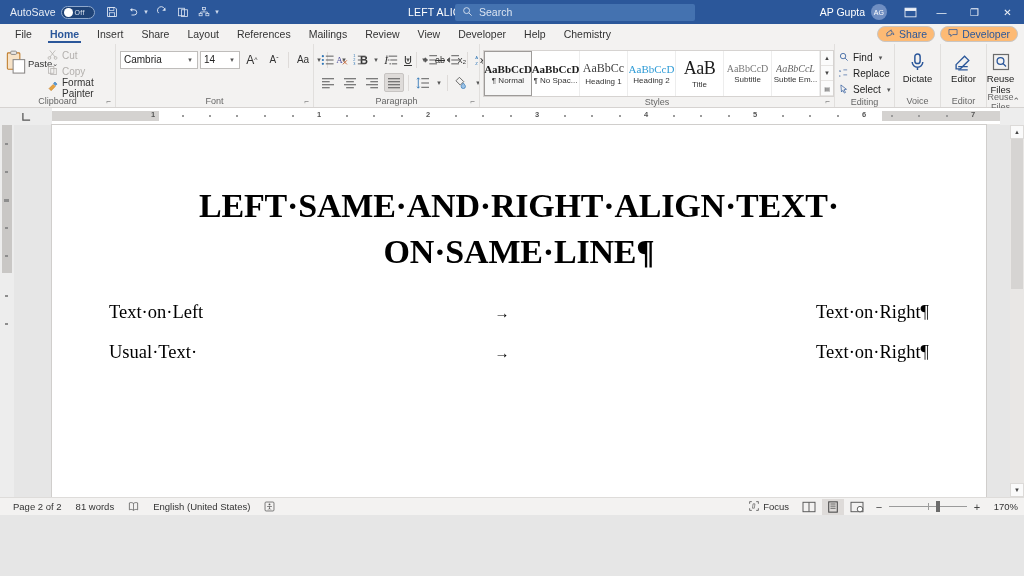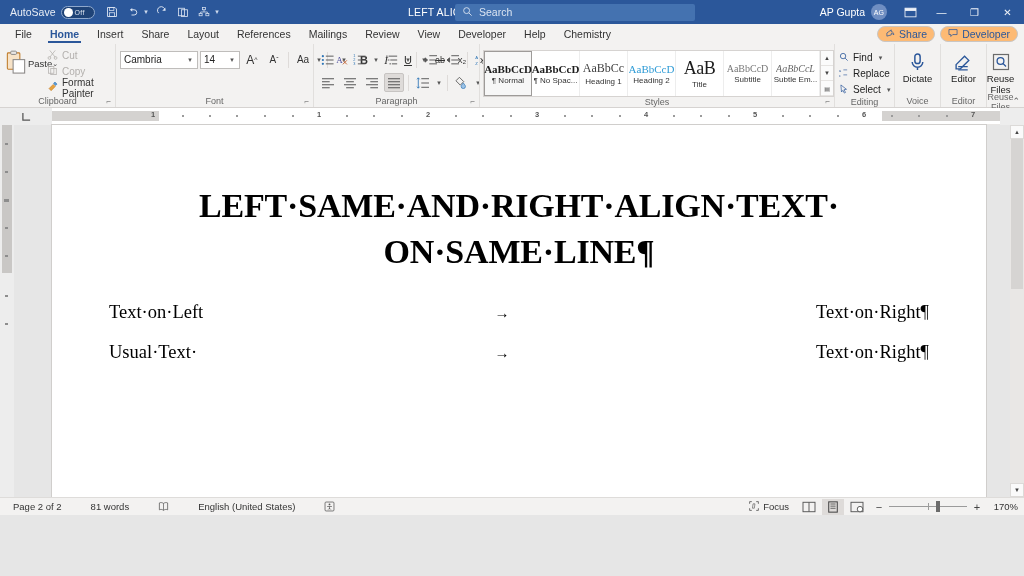--- a/index.html
+++ b/index.html
@@ -187,21 +187,21 @@
   .vs-up, .vs-dn { height: 14px; background: #fafafa; border:1px solid #dcdad8; font-size:6px;
                     display:flex; align-items:center; justify-content:center; color:#444;}
   .vs-track { flex:1; background:#e9e7e5; position: relative;}
   .vs-thumb { position:absolute; left:1px; right:1px; top: 0; height: 150px; background:#d6d4d2; }
   .rightgap { width: 24px; background: #e6e6e6; }
 
   
   .statusbar {
     height: 18px; background: #f3f2f1; border-top: 1px solid #dedcda;
     display: flex; align-items: center; font-size: 9.5px; color: #333;
-    position: relative; padding: 0 6px; gap: 15px;
+    position: relative; padding: 0 6px;
   }
   .sb-item { padding: 0 7px; white-space: nowrap; height: 18px; display: flex; align-items: center; gap:4px; }
   .sb-right { position: absolute; right: 6px; display: flex; align-items: center; gap: 2px; }
   .viewbtn {
     width: 22px; height: 16px; display: flex; align-items: center; justify-content: center;
     font-size: 10px; color: #444;
   }
   .viewbtn.active { background: #dedbd9; }
   .zoom-slider { display: flex; align-items: center; gap: 5px; margin: 0 4px; }
   .zline { width: 78px; height: 1px; background: #9b9b9b; position: relative; }

